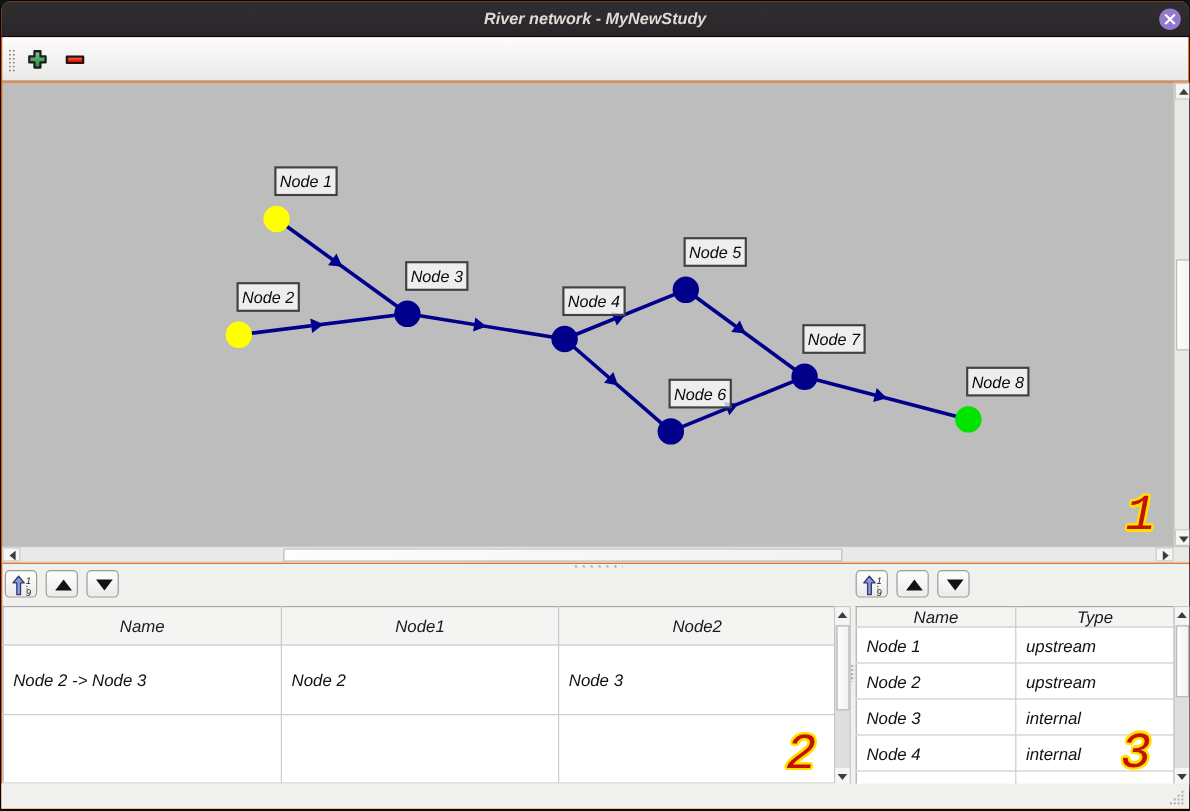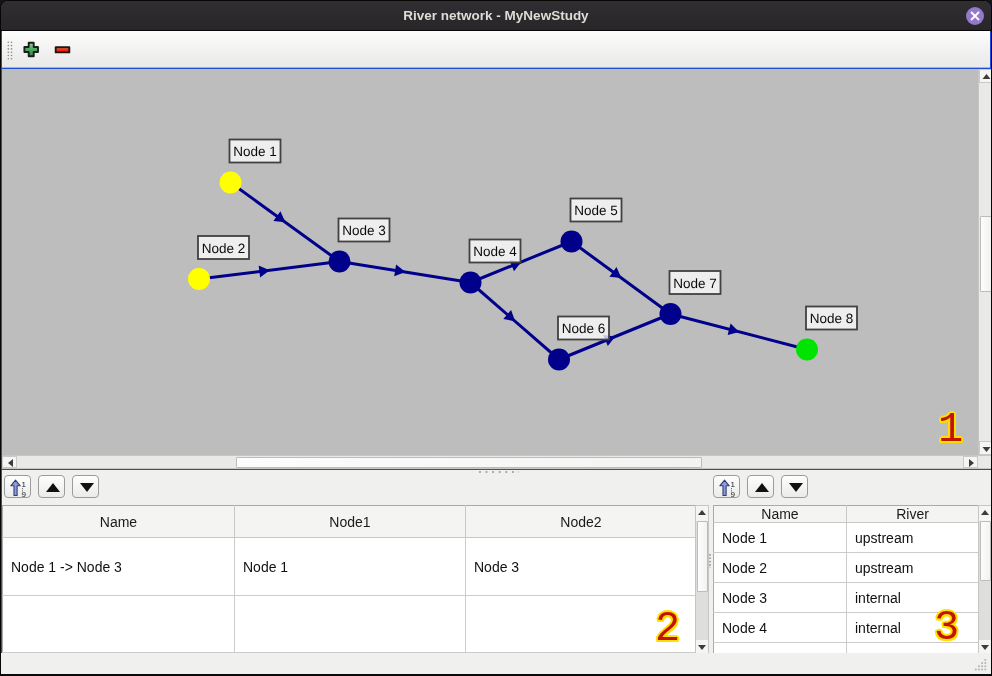--- a/index.html
+++ b/index.html
@@ -1,17 +1,17 @@
 <!DOCTYPE html>
 <html><head>
 <meta charset="utf-8">
 <style>
 html,body{margin:0;padding:0;background:#151515;width:992px;height:676px;overflow:hidden;}
 *{box-sizing:border-box;font-family:"Liberation Sans",sans-serif;-webkit-font-smoothing:antialiased;}
-#win{position:absolute;left:0;top:0;width:992px;height:676px;background:#1d4ed8;border:1px solid #060606;border-bottom:2px solid #0a0a0a;border-radius:8px 8px 0 0;overflow:hidden;}
+#win{position:absolute;left:0;top:0;width:992px;height:676px;background:#f97316;border:1px solid #060606;border-bottom:2px solid #0a0a0a;border-radius:8px 8px 0 0;overflow:hidden;font-style:italic;}
 #titlebar{position:absolute;left:0;top:0;width:100%;height:30px;background:linear-gradient(#302e30,#282628);border-bottom:1px solid #070707;}
 #title{position:absolute;left:0;top:0;width:100%;height:30px;line-height:30px;text-align:center;color:#dfdbd6;font-size:13.5px;font-weight:bold;}
 #closebtn{position:absolute;right:7px;top:6px;width:18px;height:18px;border-radius:50%;background:#9478cb;}
 #closebtn svg{position:absolute;left:4px;top:4px;}
 #toolbar{position:absolute;left:1px;right:1px;top:30px;height:37px;background:linear-gradient(#fcfcfc,#e9e9e8);border-bottom:1px solid #b2b2af;}
 #grip{position:absolute;left:5px;top:10px;width:8px;height:22px;}
 #canvas{position:absolute;left:1px;top:68px;width:976px;height:386px;background:#bdbdbd;}
 #num1{position:absolute;left:936px;top:341px;}
 .rednum{font-family:"Liberation Mono",monospace;font-weight:normal;font-size:42px;line-height:40px;color:#c41200;
  text-shadow:-2px 0 0 #ffe000,2px 0 0 #ffe000,0 -2px 0 #ffe000,0 2px 0 #ffe000,
@@ -219,22 +219,22 @@
           <col style="width:231px">
           <col style="width:231px">
         </colgroup>
       <tbody>
           <tr>
             <th>Name</th>
             <th>Node1</th>
             <th>Node2</th>
           </tr>
       <tr>
-            <td>Node 1 -&gt; Node 3</td>
-            <td>Node 1</td>
+            <td>Node 2 -&gt; Node 3</td>
+            <td>Node 2</td>
             <td>Node 3</td>
           </tr>
       <tr>
             <td></td>
             <td></td>
             <td></td>
           </tr>
     </tbody>
       </table>
     <div class="sb" style="left:693px;top:35px;width:14px;height:148px;border:1px solid #c6c6c4;background:#dededd;">
@@ -253,21 +253,21 @@
     </div>
 
     <table class="tbl" style="left:711px;top:35px;width:265px;height:148px;">
       <colgroup>
           <col style="width:133px">
           <col style="width:132px">
         </colgroup>
       <tbody>
           <tr>
             <th>Name</th>
-            <th>River</th>
+            <th>Type</th>
           </tr>
       <tr>
             <td>Node 1</td>
             <td>upstream</td>
           </tr>
       <tr>
             <td>Node 2</td>
             <td>upstream</td>
           </tr>
       <tr>

